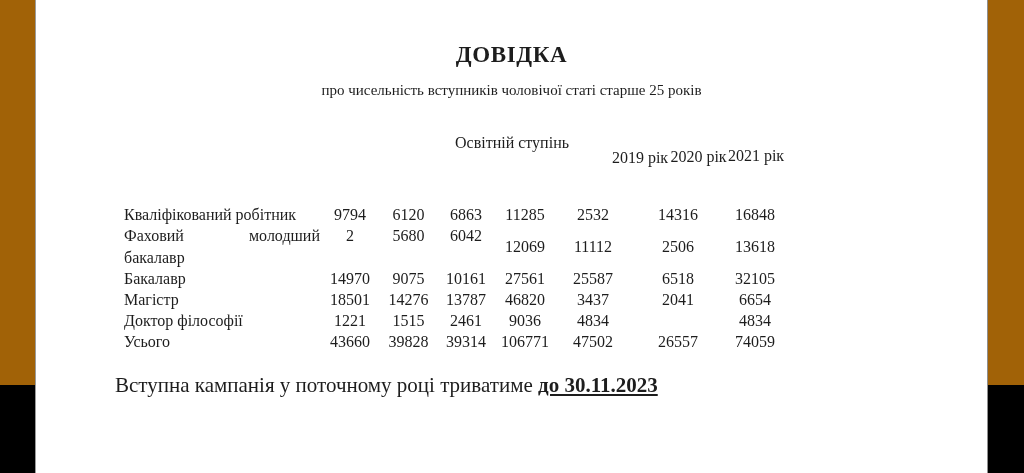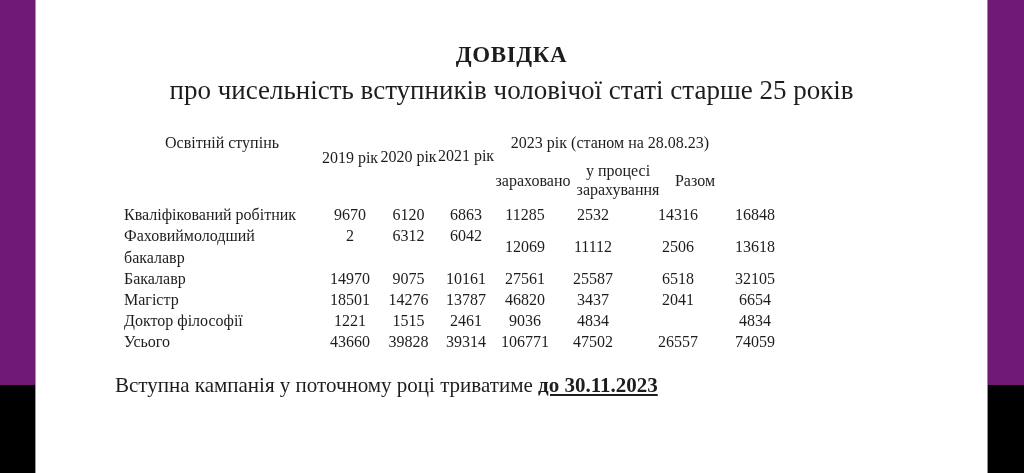--- a/index.html
+++ b/index.html
@@ -3,56 +3,56 @@
 <meta charset="utf-8">
 <style>
   * { box-sizing: border-box; margin: 0; padding: 0; }
   html, body {
     width: 1024px; height: 473px;
     background: #000000;
     font-family: "Liberation Serif", "DejaVu Serif", serif;
     color: #1d1d1d;
     overflow: hidden;
   }
-  .frame { position: relative; width: 1024px; height: 385px; background:#701a75; }
+  .frame { position: relative; width: 1024px; height: 385px; background:#a16207; }
   .page {
     position: absolute; left: 35px; top: 0;
     width: 953px; height: 473px;
     background: #ffffff;
     border-left: 1px solid #9b9b9b;
     border-right: 1px solid #8f8f8f;
   }
   .doc-title {
     padding-top: 41px;
     text-align: center;
     font-size: 23px;
     font-weight: bold;
     letter-spacing: 0.6px;
     line-height: 27px;
   }
   .doc-subtitle {
     margin-top: 9px;
     text-align: center;
-    font-size: 27px;
+    font-size: 15px;
     line-height: 26px;
   }
   .tbl {
     margin: 26px 0 0 88px;
     width: 661px;
     font-size: 16px;
   }
   .c0 { width: 196px; }
   .c1 { width: 60px; }
   .c2 { width: 57px; }
   .c3 { width: 58px; font-family: Liberation Serif, serif; }
   .c4 { width: 60px; }
   .c5 { width: 76px; text-align: center; }
   .c6 { width: 94px; }
   .c7 { width: 60px; }
-  .thead { display: flex; height: 75px; }
+  .thead { display: flex; height: 75px; justify-content: flex-end; }
   .h-degree { text-align: center; padding-top: 5px; }
   .h-year { text-align: center; white-space: nowrap; }
   .y2019 { padding-top: 20px; }
   .y2020 { padding-top: 19px; }
   .y2021 { padding-top: 18px; }
   .y2022 { padding-top: 14px; }
   .group2023 { width: 230px; display: flex; flex-direction: column; }
   .gtitle { text-align: center; padding-top: 4px; white-space: nowrap; line-height: 20px; }
   .grow { display: flex; margin-top: 5px; height: 44px; }
   .grow .gc {
@@ -62,21 +62,21 @@
   .grow .gc.c5 { white-space: nowrap; }
   .tr { display: flex; height: 21px; }
   .tr .c {
     display: flex; align-items: center; justify-content: center;
     height: 100%; white-space: nowrap; line-height: 21px;
   }
   .tr .c.lbl { justify-content: flex-start; }
   .tr.dbl { height: 43px; }
   .tr.dbl .c.top { align-items: flex-start; }
   .tr.dbl .c.lbl { display: block; }
-  .jline { display: flex; line-height: 22px; }
+  .jline { display: flex; justify-content: space-between; line-height: 22px; }
   .jline2 { line-height: 21px; }
   .doc-footer {
     margin: 20px 0 0 79px;
     font-size: 21px;
     line-height: 27px;
   }
   .doc-footer b { font-weight: bold; text-decoration: underline; }
 </style>
 </head>
 <body>
@@ -87,51 +87,43 @@
     <div class="doc-title">ДОВІДКА</div>
     <div class="doc-subtitle">про чисельність вступників чоловічої статі старше 25 років</div>
 
     <div class="tbl">
 
       <div class="thead">
         <div class="c0 h-degree">Освітній ступінь</div>
         <div class="c1 h-year y2019">2019 рік</div>
         <div class="c2 h-year y2020">2020 рік</div>
         <div class="c3 h-year y2021">2021 рік</div>
-        <div class="group2023">
-          <div class="gtitle">2023 рік (станом на 28.08.23)</div>
-          <div class="grow">
-            <div class="gc c5">зараховано</div>
-            <div class="gc c6">у процесі зарахування</div>
-            <div class="gc c7">Разом</div>
-          </div>
-        </div>
       </div>
 
       <div class="tr">
         <div class="c c0 lbl">Кваліфікований робітник</div>
-        <div class="c c1">9670</div>
+        <div class="c c1">9794</div>
         <div class="c c2">6120</div>
         <div class="c c3">6863</div>
         <div class="c c4">11285</div>
         <div class="c c5">2532</div>
         <div class="c c6">14316</div>
         <div class="c c7">16848</div>
       </div>
 
       <div class="tr dbl">
         <div class="c c0 lbl">
           <div class="jline">
             <span>Фаховий</span>
             <span>молодший</span>
           </div>
           <div class="jline2">бакалавр</div>
         </div>
         <div class="c c1 top">2</div>
-        <div class="c c2 top">6312</div>
+        <div class="c c2 top">5680</div>
         <div class="c c3 top">6042</div>
         <div class="c c4">12069</div>
         <div class="c c5">11112</div>
         <div class="c c6">2506</div>
         <div class="c c7">13618</div>
       </div>
 
       <div class="tr">
         <div class="c c0 lbl">Бакалавр</div>
         <div class="c c1">14970</div>

